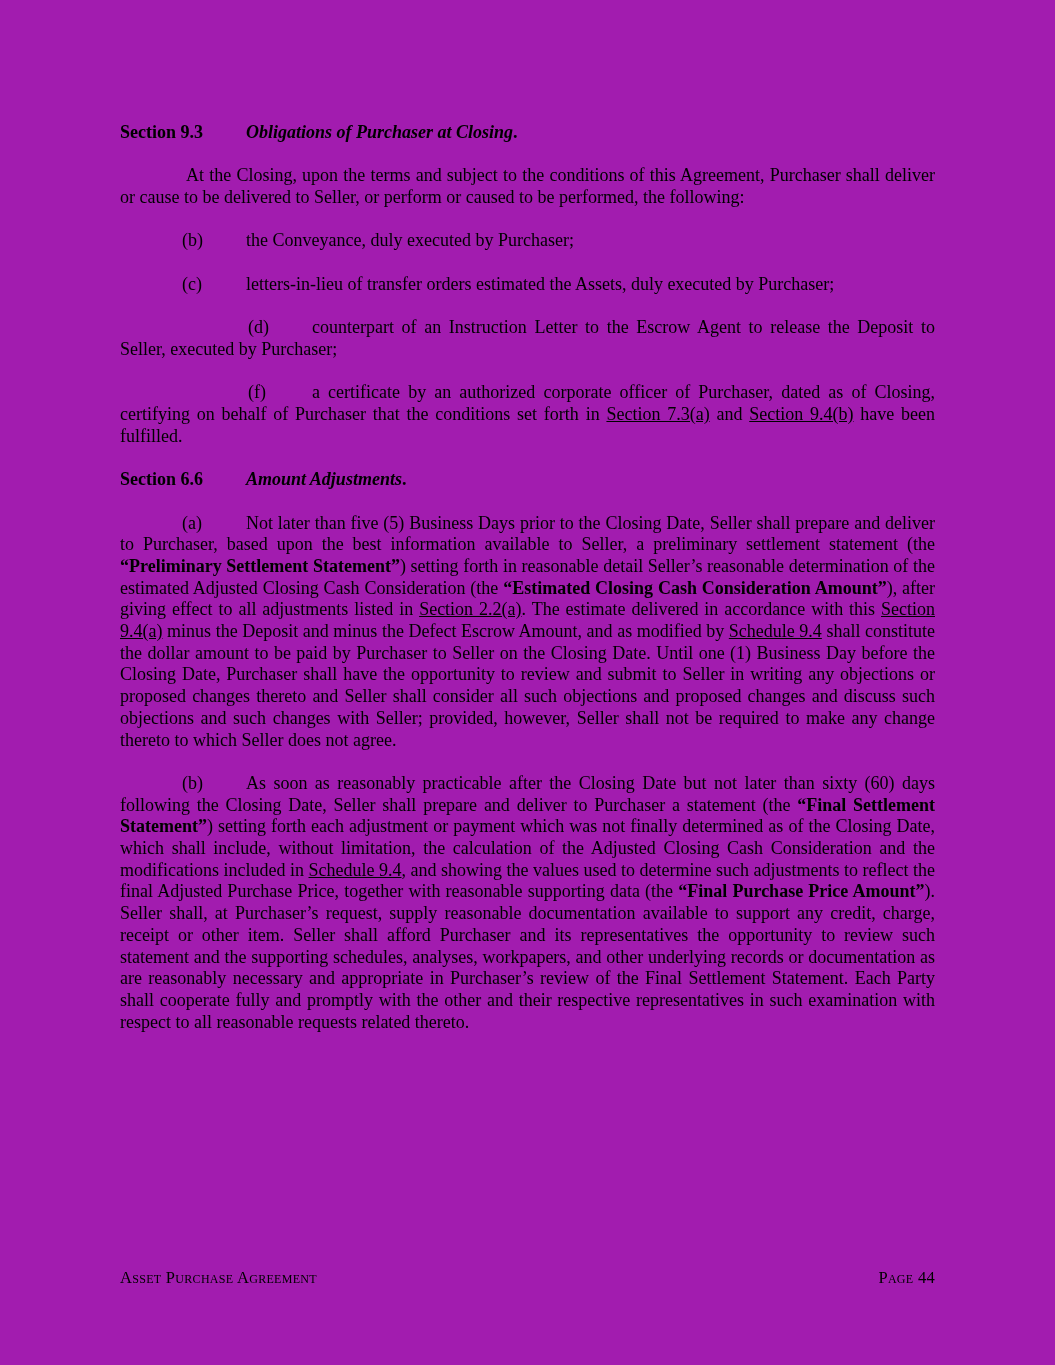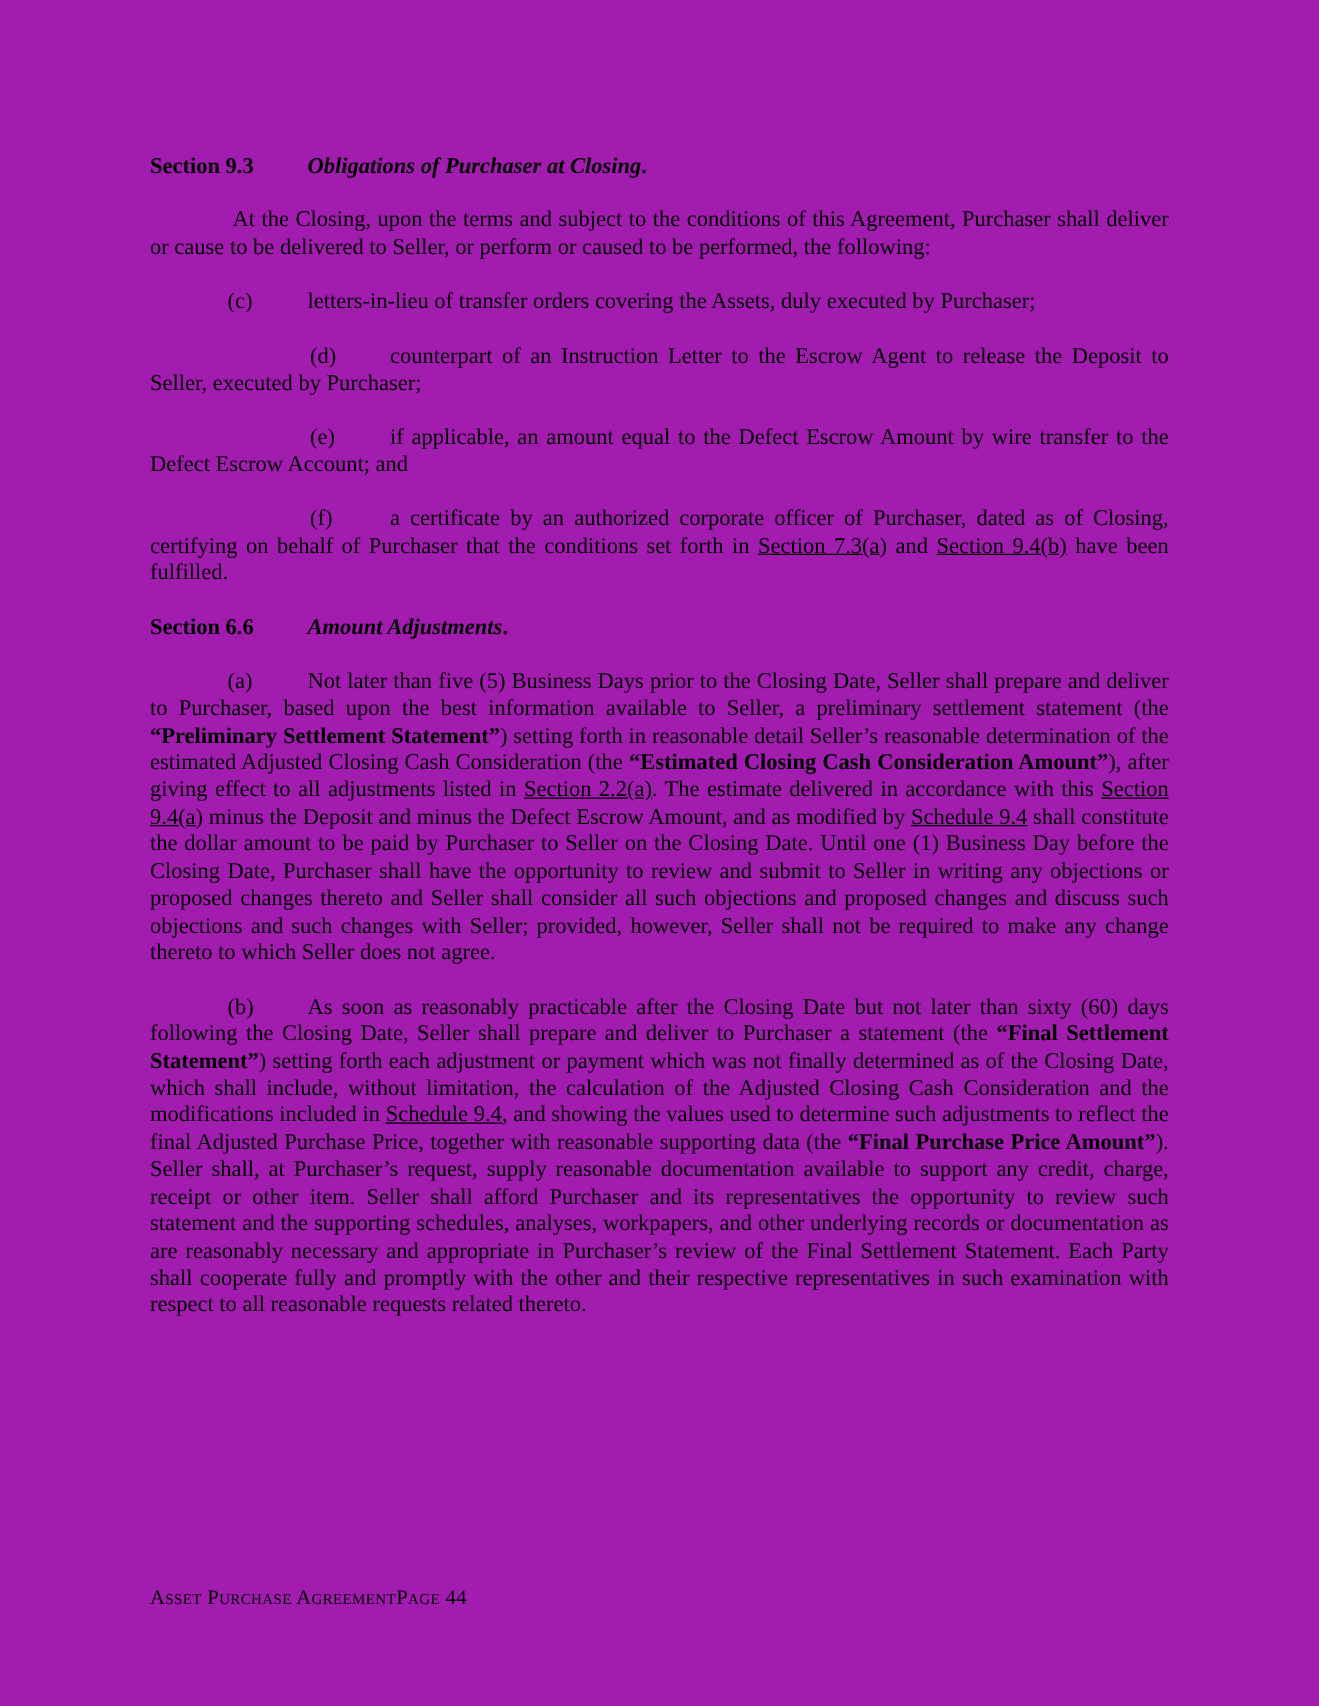--- a/index.html
+++ b/index.html
@@ -23,43 +23,43 @@
   .h-title { font-style:italic; }
   .intro { text-indent:66px; }
   .block-half { margin-left:66px; text-indent:62px; }  
   .block-full { text-indent:128px; }                   
   .marker { display:inline-block; width:64px; text-indent:0; }
   .u { text-decoration:underline; }
   b { font-weight:bold;margin-top:13px; }
   .footer {
     position:absolute;
     left:120px; right:120px; top:1267px;
-    display:flex; 
+    display:flex; justify-content:space-between;
     font-size:16.5px; line-height:21px;
     font-variant:small-caps;
     letter-spacing:0.3px;
   }
 </style>
 </head>
 <body>
 
 <div class="page">
   <div class="content">
 
     <p class="heading"><span class="h-label">Section 9.3</span><span class="h-title">Obligations of Purchaser at Closing</span><span>.</span></p>
 
     <p class="intro">At the Closing, upon the terms and subject to the conditions of this Agreement, Purchaser shall deliver or cause to be delivered to Seller, or perform or caused to be performed, the following:</p>
 
 
+    <p class="block-half"><span class="marker">(b)</span><span>the Conveyance, duly executed by Purchaser;</span></p>
 
-    <p class="block-half"><span class="marker">(c)</span><span>letters-in-lieu of transfer orders covering the Assets, duly executed by Purchaser;</span></p>
+    <p class="block-half"><span class="marker">(c)</span><span>letters-in-lieu of transfer orders estimated the Assets, duly executed by Purchaser;</span></p>
 
     <p class="block-full"><span class="marker">(d)</span><span>counterpart of an Instruction Letter to the Escrow Agent to release the Deposit to Seller, executed by Purchaser;</span></p>
 
-    <p class="block-full"><span class="marker">(e)</span><span>if applicable, an amount equal to the Defect Escrow Amount by wire transfer to the Defect Escrow Account; and</span></p>
 
     <p class="block-full"><span class="marker">(f)</span><span>a certificate by an authorized corporate officer of Purchaser, dated as of Closing, certifying on behalf of Purchaser that the conditions set forth in </span><span class="u">Section 7.3(a)</span><span> and </span><span class="u">Section 9.4(b)</span><span> have been fulfilled.</span></p>
 
     <p class="heading"><span class="h-label">Section 6.6</span><span class="h-title">Amount Adjustments</span><span>.</span></p>
 
     <p class="block-half"><span class="marker">(a)</span><span>Not later than five (5) Business Days prior to the Closing Date, Seller shall prepare and deliver to Purchaser, based upon the best information available to Seller, a preliminary settlement statement (the </span><b>“Preliminary Settlement Statement”</b><span>) setting forth in reasonable detail Seller’s reasonable determination of the estimated Adjusted Closing Cash Consideration (the </span><b>“Estimated Closing Cash Consideration Amount”</b><span>), after giving effect to all adjustments listed in </span><span class="u">Section 2.2(a)</span><span>. The estimate delivered in accordance with this </span><span class="u">Section 9.4(a)</span><span> minus the Deposit and minus the Defect Escrow Amount, and as modified by </span><span class="u">Schedule 9.4</span><span> shall constitute the dollar amount to be paid by Purchaser to Seller on the Closing Date. Until one (1) Business Day before the Closing Date, Purchaser shall have the opportunity to review and submit to Seller in writing any objections or proposed changes thereto and Seller shall consider all such objections and proposed changes and discuss such objections and such changes with Seller; provided, however, Seller shall not be required to make any change thereto to which Seller does not agree.</span></p>
 
     <p class="block-half"><span class="marker">(b)</span><span>As soon as reasonably practicable after the Closing Date but not later than sixty (60) days following the Closing Date, Seller shall prepare and deliver to Purchaser a statement (the </span><b>“Final Settlement Statement”</b><span>) setting forth each adjustment or payment which was not finally determined as of the Closing Date, which shall include, without limitation, the calculation of the Adjusted Closing Cash Consideration and the modifications included in </span><span class="u">Schedule 9.4</span><span>, and showing the values used to determine such adjustments to reflect the final Adjusted Purchase Price, together with reasonable supporting data (the </span><b>“Final Purchase Price Amount”</b><span>). Seller shall, at Purchaser’s request, supply reasonable documentation available to support any credit, charge, receipt or other item. Seller shall afford Purchaser and its representatives the opportunity to review such statement and the supporting schedules, analyses, workpapers, and other underlying records or documentation as are reasonably necessary and appropriate in Purchaser’s review of the Final Settlement Statement. Each Party shall cooperate fully and promptly with the other and their respective representatives in such examination with respect to all reasonable requests related thereto.</span></p>
 
   </div>

